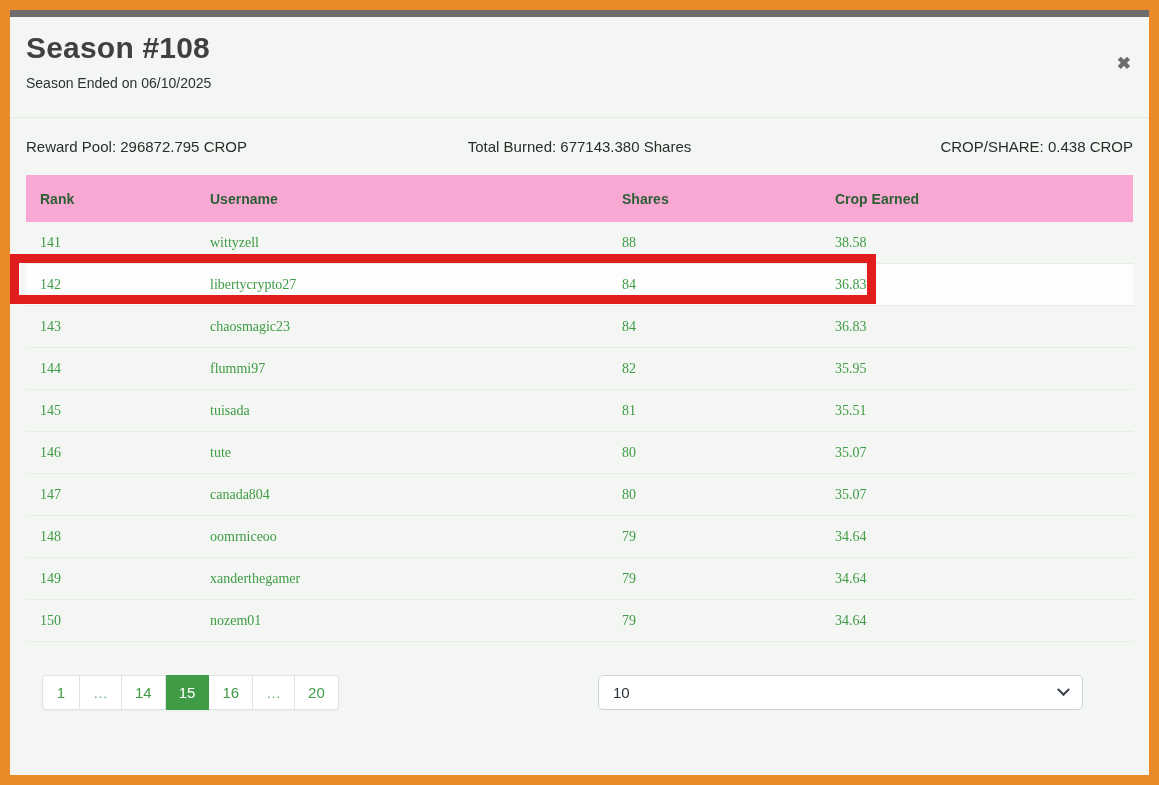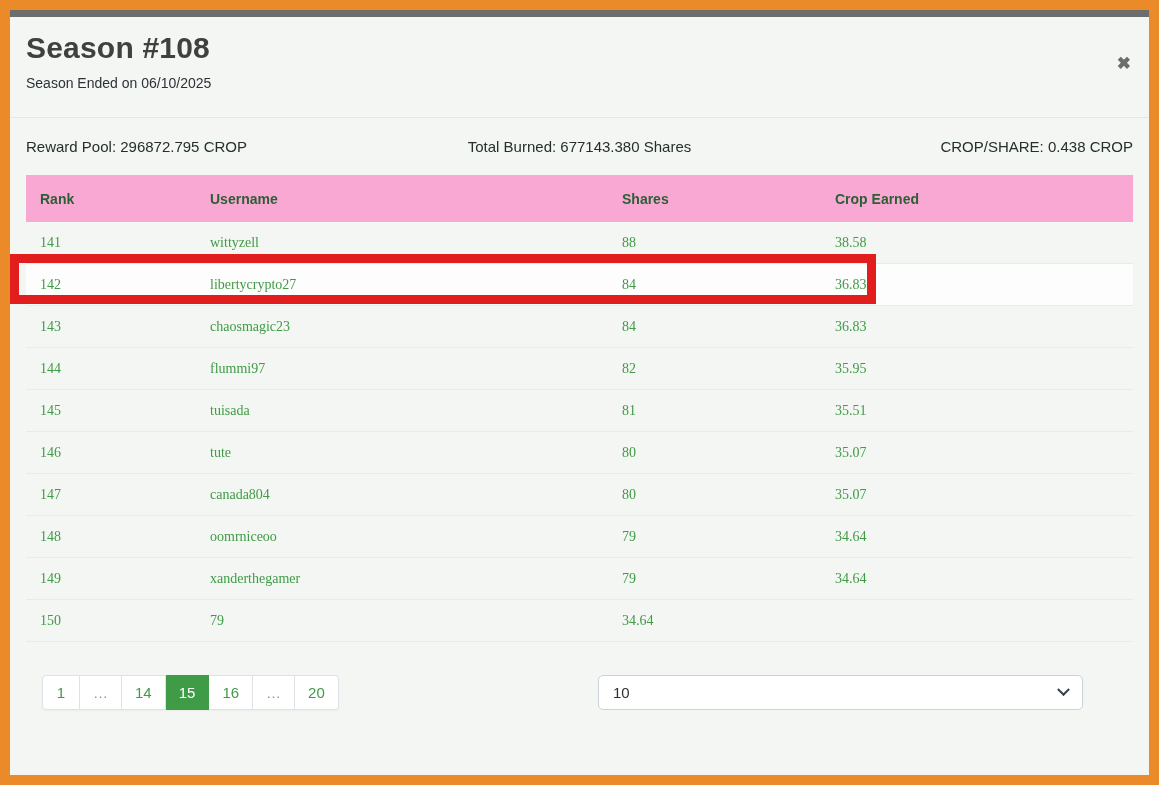--- a/index.html
+++ b/index.html
@@ -155,20 +155,21 @@
               <div class="td">34.64</div>
             </div>
             <div class="trow">
               <div class="td">149</div>
               <div class="td">xanderthegamer</div>
               <div class="td">79</div>
               <div class="td">34.64</div>
             </div>
             <div class="trow">
               <div class="td">150</div>
+              <div class="td">nozem01</div>
               <div class="td">79</div>
               <div class="td">34.64</div>
             </div>
           </div>
         <div class="highlight-box"></div>
       </div>
 
       <div class="footer">
         <div class="pagination" id="pagination">
             <div class="page-item">1</div>

